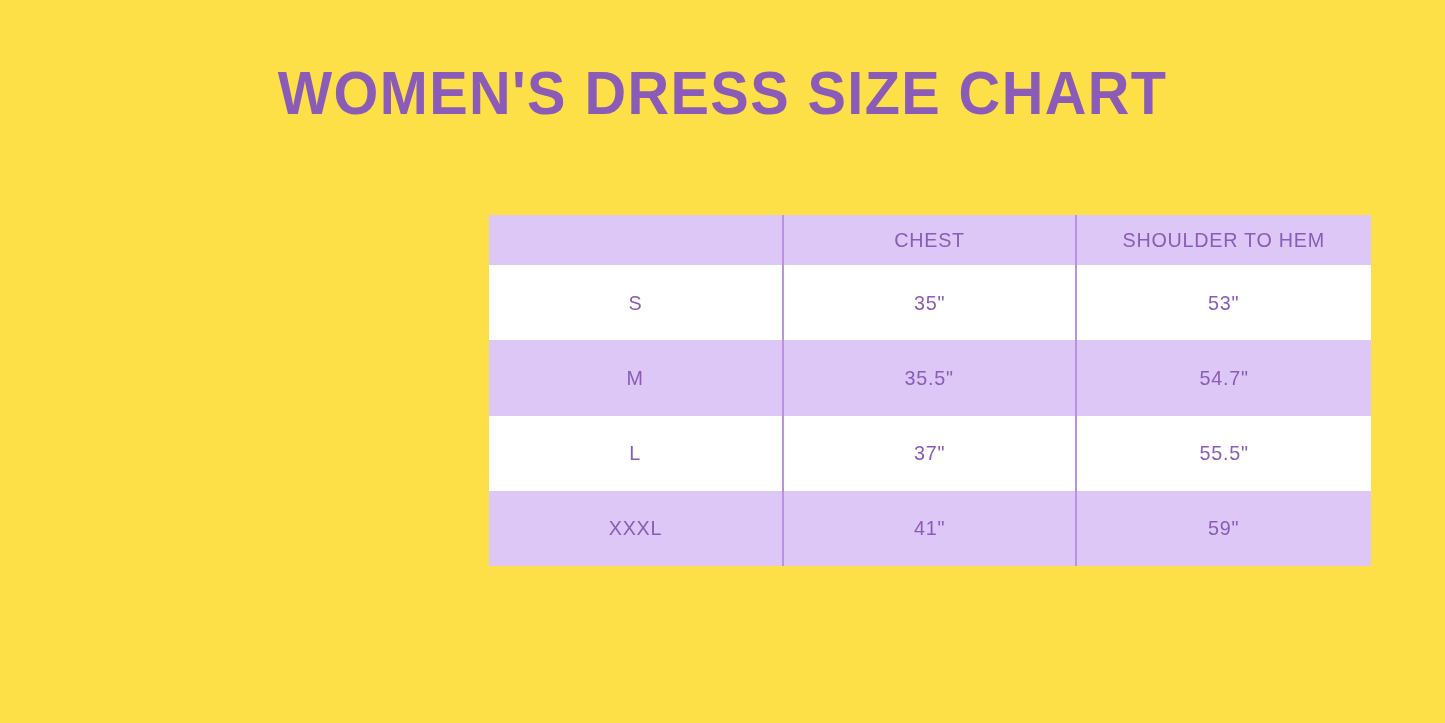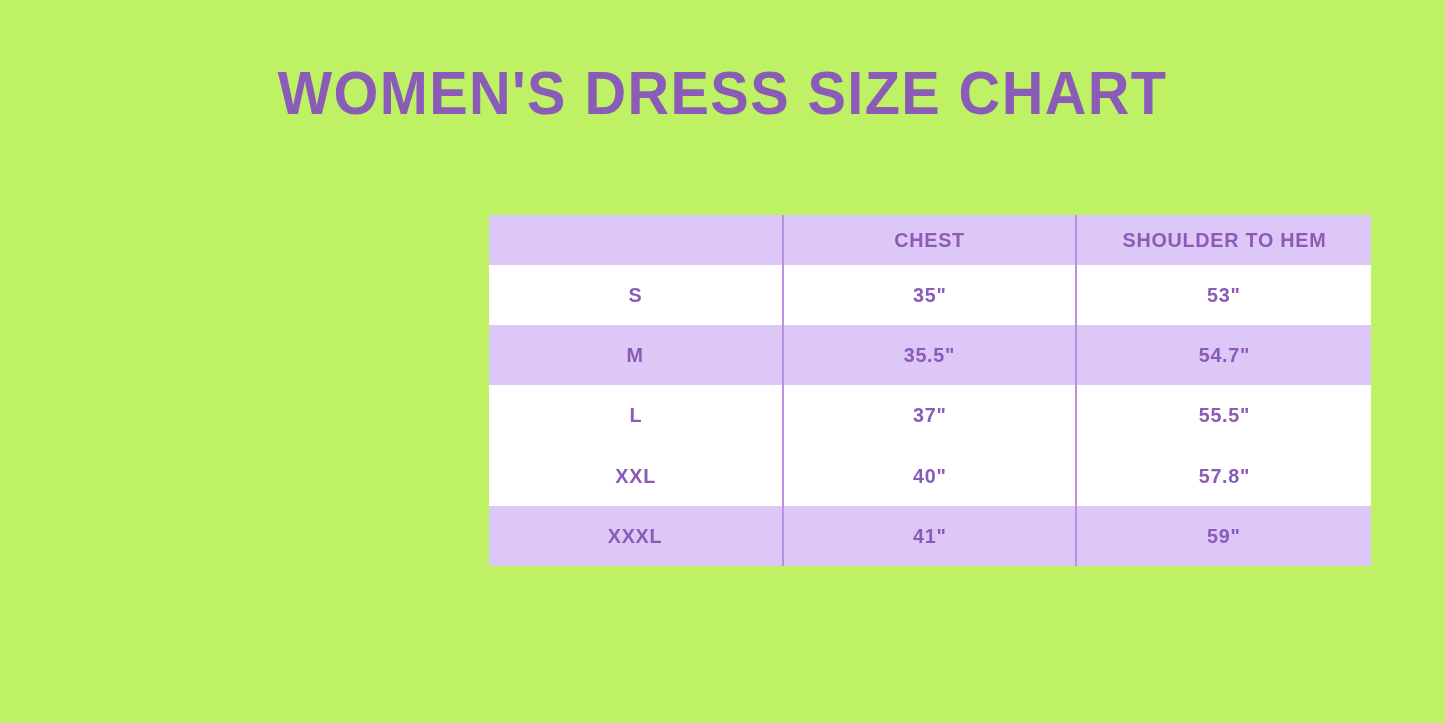--- a/index.html
+++ b/index.html
@@ -11,21 +11,21 @@
     height: 723px;
     background: #ffffff;
     font-family: "Liberation Sans", sans-serif;
     overflow: hidden;
     position: relative;
   }
 
   .page {
     position: absolute;
     inset: 0;
-    background: #bef264;
+    background: #fde047;
   }
 
   
   .title {
     position: absolute;
     left: 0;
     top: 58px;
     width: 1445px;
     text-align: center;
     color: #8a5cb8;
@@ -61,21 +61,21 @@
   table.size-table col.c3 { width: 295px; }
 
   table.size-table th,
   table.size-table td {
     height: 50px;
     padding: 0;
     margin: 0;
     text-align: center;
     vertical-align: middle;
     color: #8a5cb8;
-    font-weight: bold;
+    font-weight: normal;
     font-size: 21px;
     letter-spacing: 0.8px;
     border: 0;
   }
 
   
   table.size-table th.sep,
   table.size-table td.sep {
     border-left: 2px solid #bb92e2;
   }
@@ -164,31 +164,20 @@
           </td>
           <td class="sep">
             <span class="cell-text">37"</span>
           </td>
           <td class="sep">
             <span class="cell-text">55.5"</span>
           </td>
         </tr>
 
 
-        <tr class="row-plain">
-          <td>
-            <span class="cell-text">XXL</span>
-          </td>
-          <td class="sep">
-            <span class="cell-text">40"</span>
-          </td>
-          <td class="sep">
-            <span class="cell-text">57.8"</span>
-          </td>
-        </tr>
 
         <tr class="row-tint">
           <td>
             <span class="cell-text">XXXL</span>
           </td>
           <td class="sep">
             <span class="cell-text">41"</span>
           </td>
           <td class="sep">
             <span class="cell-text">59"</span>

